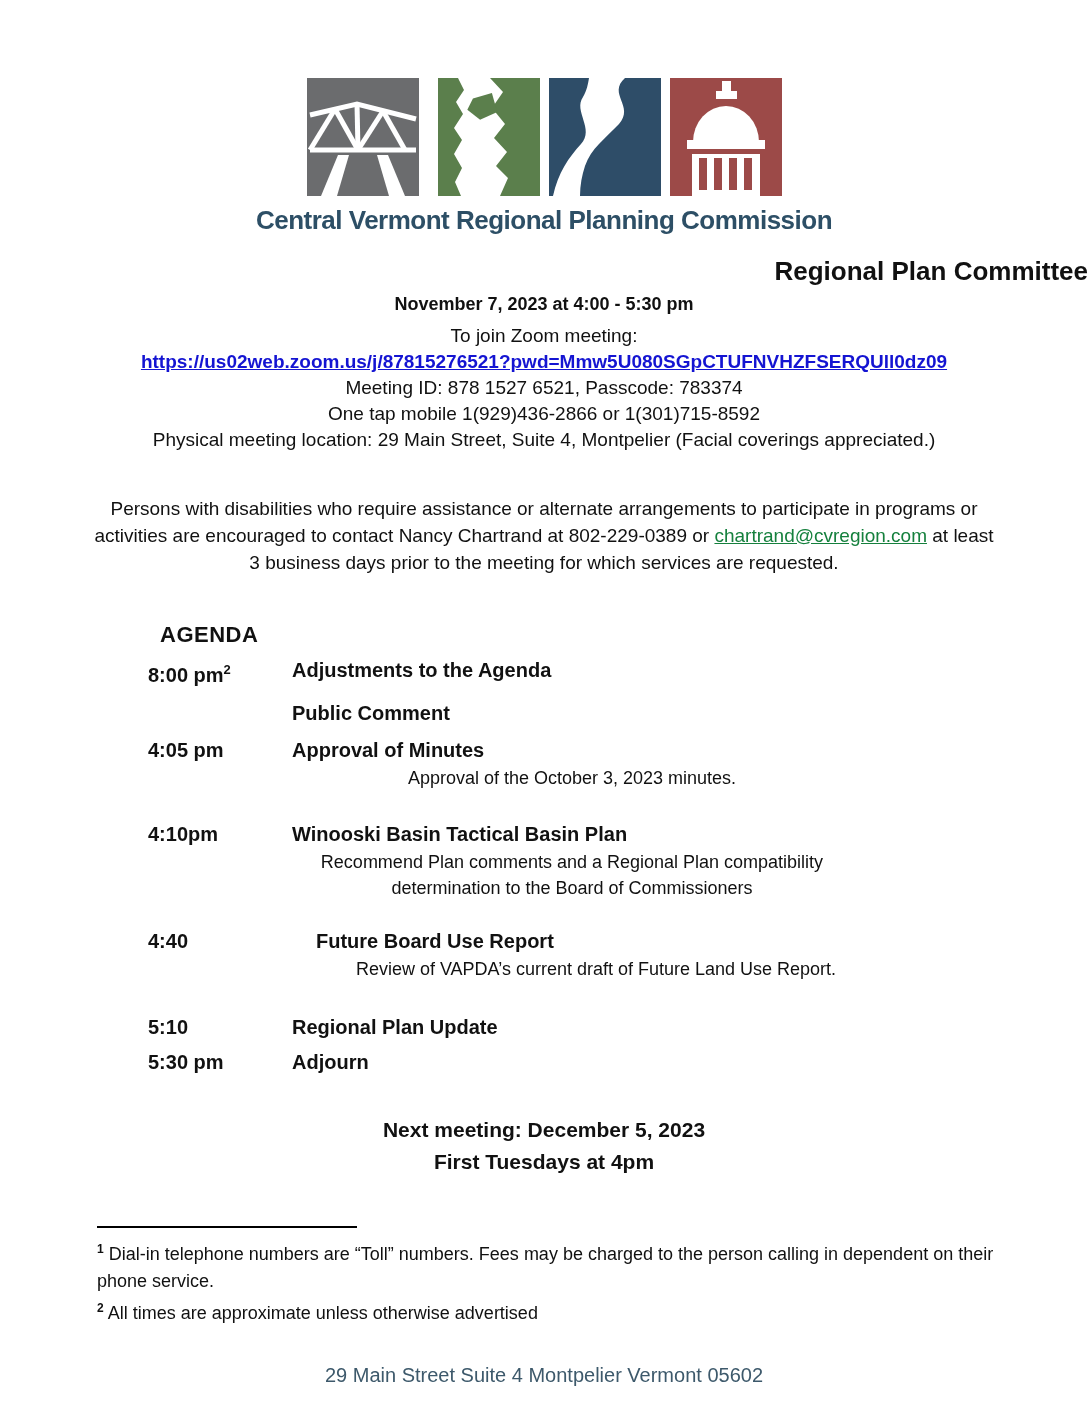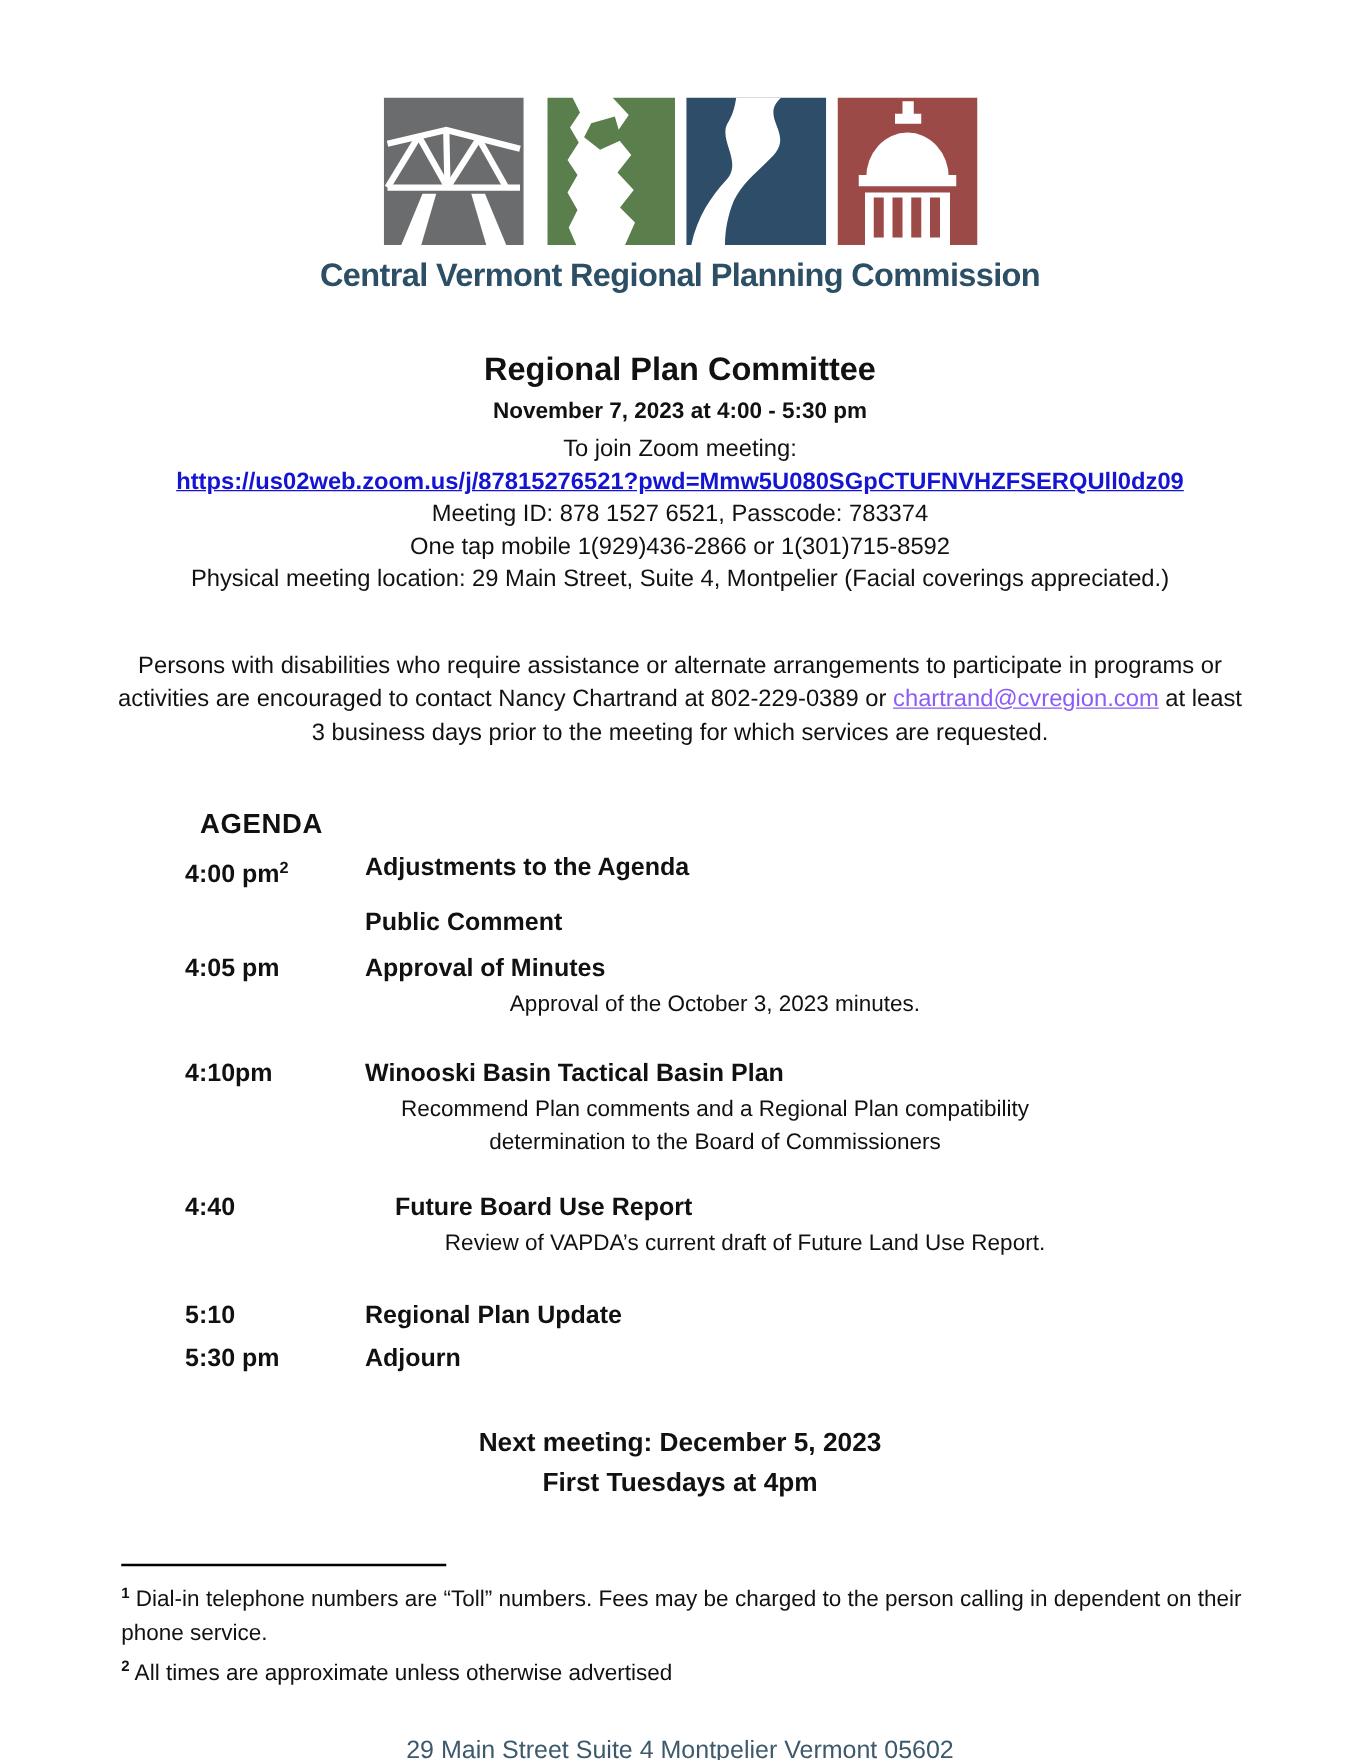--- a/index.html
+++ b/index.html
@@ -15,26 +15,26 @@
   
   .logo-tiles { display: flex; justify-content: center; gap: 9px; }
   .logo-tiles svg { width: 112px; height: 118px; display: block; }
   .wordmark {
     margin-top: 9px; text-align: center;
     font-size: 26px; font-weight: bold; letter-spacing: -0.5px;
     color: #2d4f66;
   }
 
   
-  .doc-title { margin-top: 44px; text-align: center; font-size: 26px; font-weight: bold; }
+  .doc-title { margin-top: 20px; text-align: right; font-size: 26px; font-weight: bold; }
   .doc-date  { margin-top: 7px;  text-align: center; font-size: 18px; font-weight: bold; }
   .centerline { text-align: center; font-size: 19px; line-height: 26px; }
   .join-label { margin-top: 8px; }
   a.link { color: #1414d2; text-decoration: underline; font-weight: 600; cursor: pointer; }
-  a.link-regular { color: #8b5cf6; text-decoration: underline; cursor: pointer; }
+  a.link-regular { color: #15803d; text-decoration: underline; cursor: pointer; }
 
   
   .access-para {
     margin: 42px auto 0 auto; width: 905px;
     text-align: center; font-size: 19px; line-height: 27px;
   }
 
   
   .agenda-heading { margin: 46px 0 10px 160px; font-size: 22px; font-weight: bold; letter-spacing: 0.5px; }
   .agenda { margin-left: 148px; width: 800px; }
@@ -118,21 +118,21 @@
   <div class="centerline">Meeting ID: 878 1527 6521, Passcode: 783374</div>
   <div class="centerline">One tap mobile 1(929)436-2866 or 1(301)715-8592</div>
   <div class="centerline">Physical meeting location: 29 Main Street, Suite 4, Montpelier (Facial coverings appreciated.)</div>
 
   <div class="access-para"><span>Persons with disabilities who require assistance or alternate arrangements to participate in programs or activities are encouraged to contact Nancy Chartrand at 802-229-0389 or </span><a class="link-regular">chartrand@cvregion.com</a><span> at least 3 business days prior to the meeting for which services are requested.</span></div>
 
   <div class="agenda-heading">AGENDA</div>
   <div class="agenda">
 
     <div class="agenda-row mb-sm">
-      <div class="agenda-time"><span>4:00 pm</span><sup>2</sup></div>
+      <div class="agenda-time"><span>8:00 pm</span><sup>2</sup></div>
       <div class="agenda-body">
           <div class="agenda-title">Adjustments to the Agenda</div>
         </div>
     </div>
 
     <div class="agenda-row mb-md">
       <div class="agenda-time"></div>
       <div class="agenda-body">
           <div class="agenda-title">Public Comment</div>
         </div>

